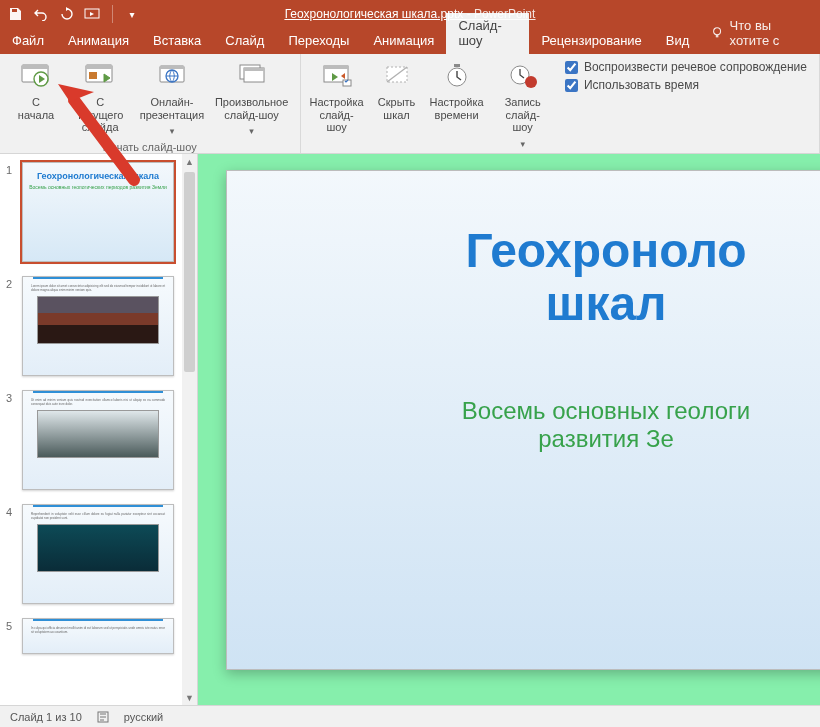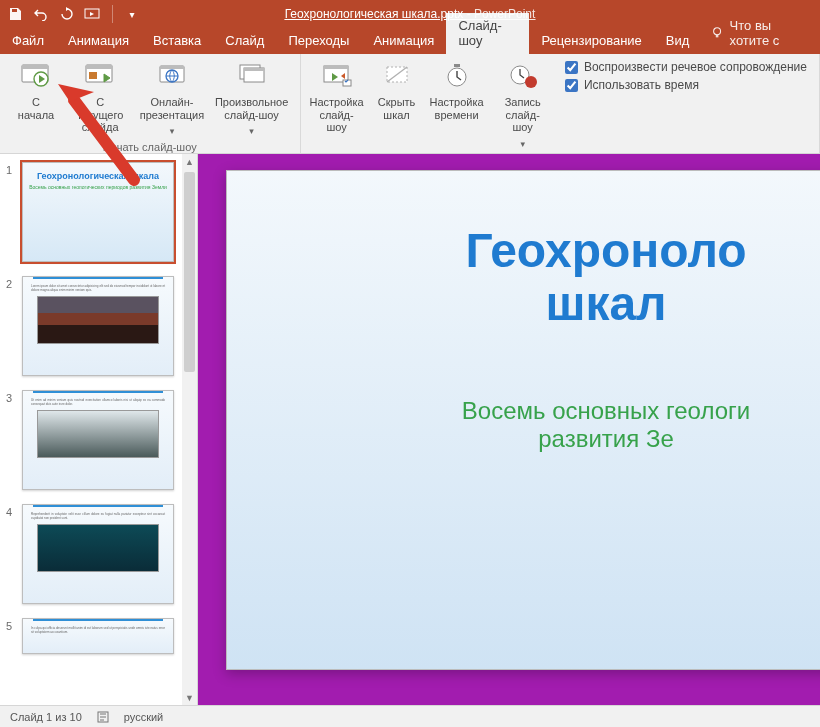--- a/index.html
+++ b/index.html
@@ -32,21 +32,21 @@
   .checks input { width:13px; height:13px; accent-color:#3b75c4; }
   
   .workspace { height: calc(727px - 28px - 26px - 100px - 22px); display:flex; background:#e6e6e6; }
   .thumbs { width:198px; background:#fff; border-right:1px solid #d6d6d6; overflow:hidden; position:relative; }
   .tscroll { width:198px; height:100%; }
   .thumb { display:flex; align-items:flex-start; padding:8px 8px 6px 6px; gap:6px; }
   .thumb .num { width:10px; font-size:11px; color:#6a6a6a; padding-top:2px;}
   .thumb .frame { width:152px; height:100px; background:#fff; border:1px solid #bdbdbd; box-shadow:0 1px 2px rgba(0,0,0,.18); position:relative; overflow:hidden; }
   .thumb.selected .frame { outline:2px solid #c84e2f; outline-offset:0; }
   
-  .canvas { flex:1; background:#a21caf; position:relative; overflow:hidden; }
+  .canvas { flex:1; background:#86efac; position:relative; overflow:hidden; }
   .canvas .slide { position:absolute; left:28px; top:16px; width:760px; height:500px; background:linear-gradient(#f3f8fc,#cfe3f4); border:1px solid #bcbcbc; box-shadow:0 4px 12px rgba(0,0,0,.25); padding:54px 40px; }
   .canvas .slide h1 { font-size:48px; font-weight:600; color:#1f7bd0; text-align:center; line-height:1.1; }
   .canvas .slide p { margin-top:66px; font-size:24px; color:#37a24b; text-align:center; }
   
   .tscrollbar { position:absolute; right:0; top:0; width:15px; height:100%; background:#f1f1f1;}
   .tscrollbar .sthumb { position:absolute; left:2px; top:18px; width:11px; height:200px; background:#cfcfcf; border-radius:2px;}
   .tscrollbar .arrow { position:absolute; left:0; width:15px; height:15px; display:flex; align-items:center; justify-content:center; color:#777; font-size:9px;}
   .tscrollbar .arrow.up{top:0;} .tscrollbar .arrow.down{bottom:0;}
   
   .statusbar { height:22px; border-top:1px solid #d6d6d6; background:#f1f1f1; display:flex; align-items:center; font-size:11px; color:#555; padding:0 10px; gap:14px;}

